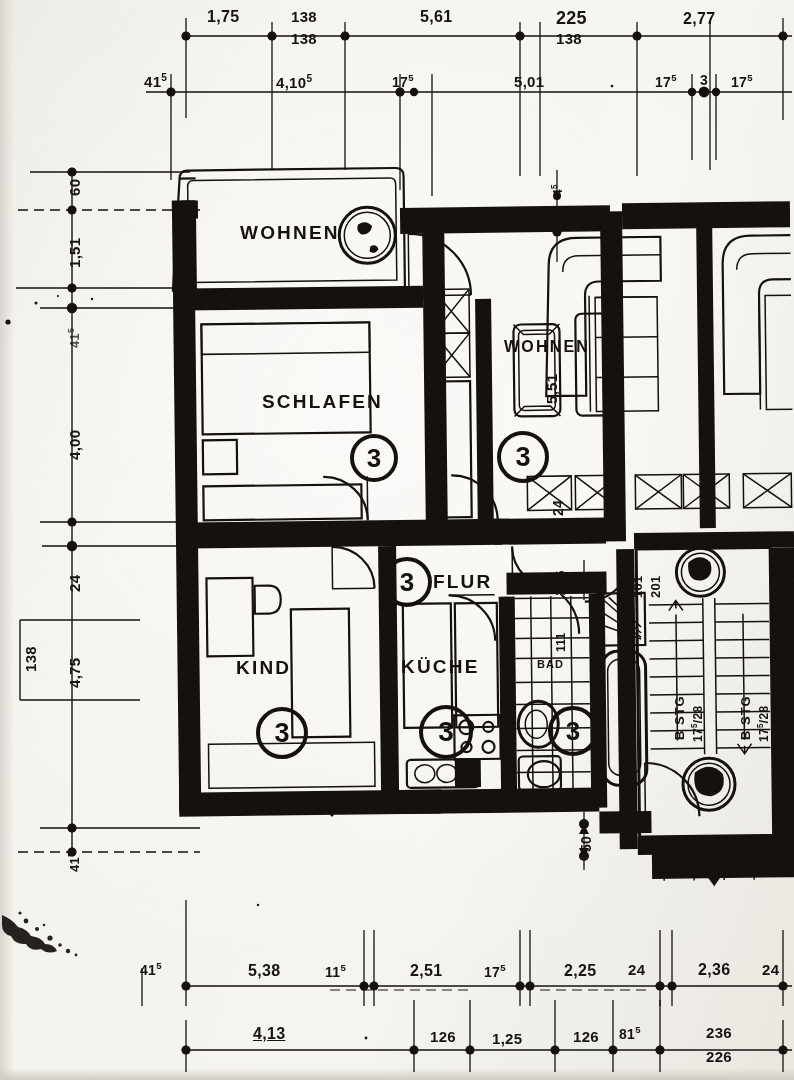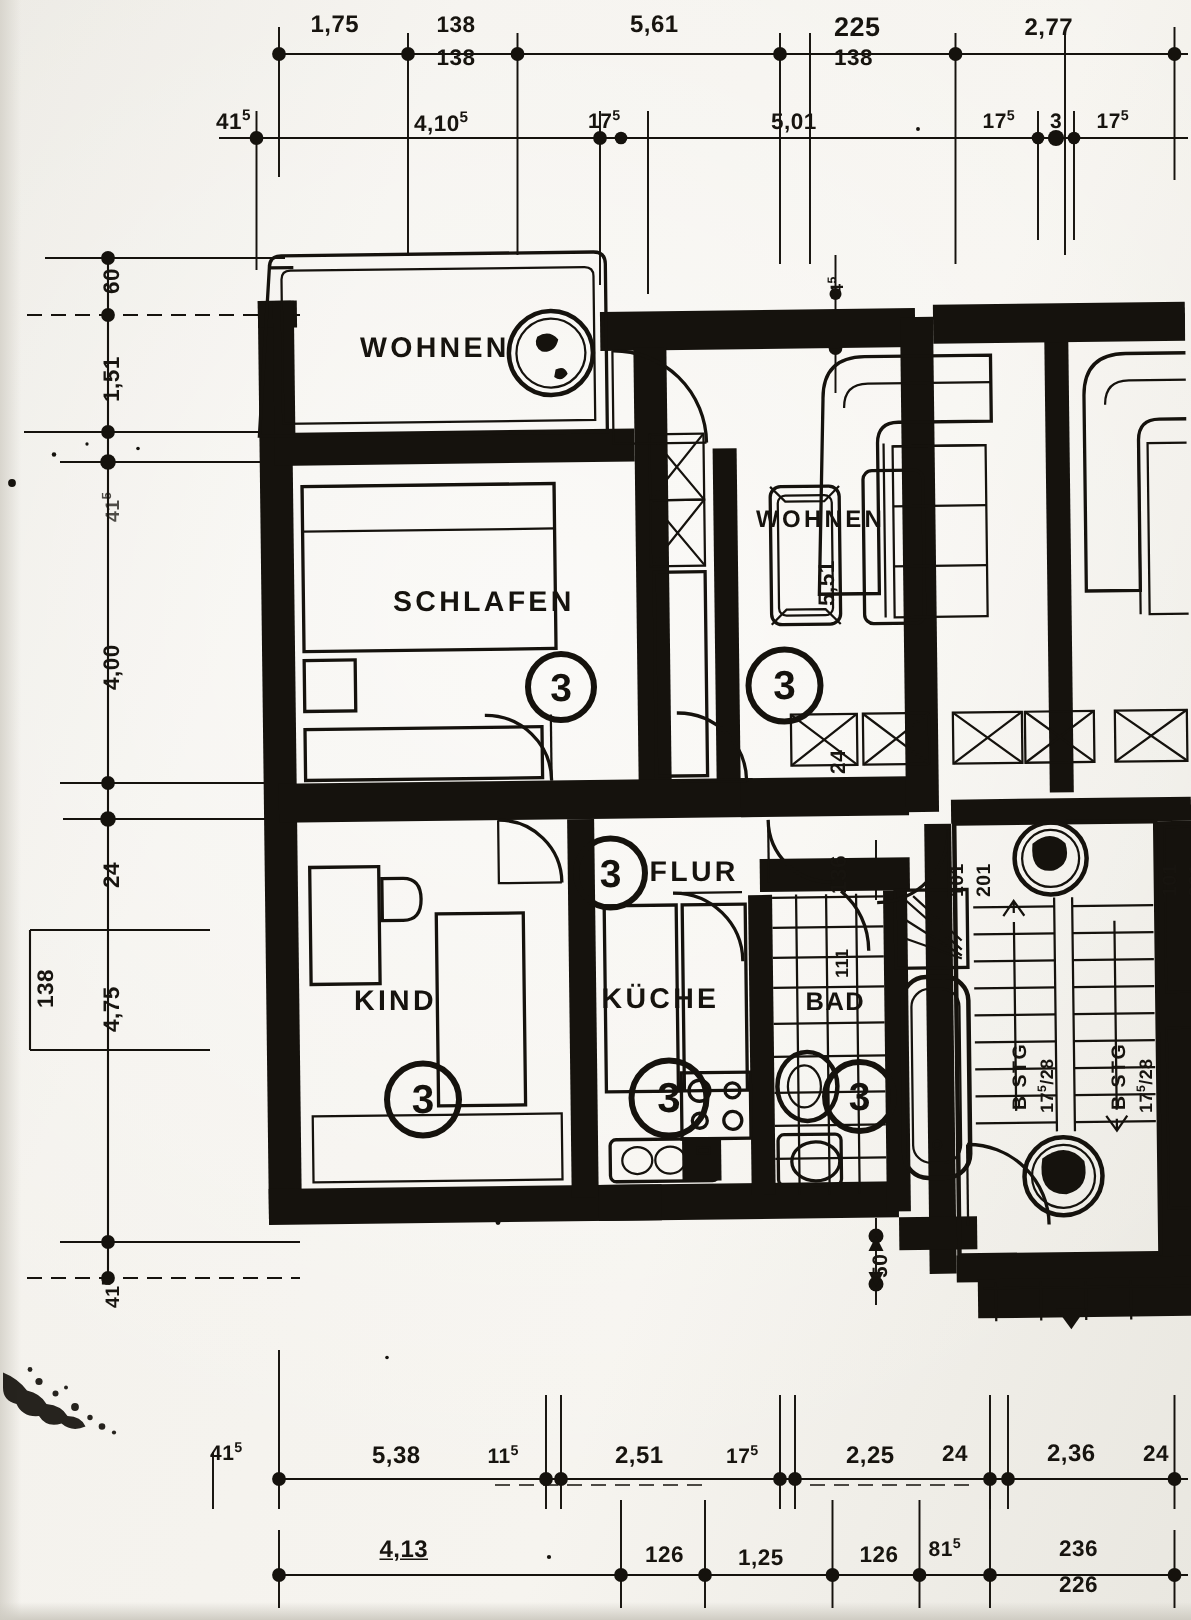--- a/index.html
+++ b/index.html
@@ -393,21 +393,21 @@
     </g>
   </svg>
 
 
   <div class="room" style="left:240px;top:222px;font-size:19px;">WOHNEN</div>
   <div class="room" style="left:262px;top:391px;font-size:19px;text-align:right;">SCHLAFEN</div>
   <div class="room" style="left:504px;top:338px;font-size:16px;">WOHNEN</div>
   <div class="room" style="left:433px;top:571px;font-size:19px;">FLUR</div>
   <div class="room" style="left:236px;top:657px;font-size:19px;">KIND</div>
   <div class="room" style="left:401px;top:656px;font-size:19px;">KÜCHE</div>
-  <div class="room" style="left:537px;top:658px;font-size:17px;letter-spacing:1px;">BAD</div>
+  <div class="room" style="left:537px;top:658px;font-size:11px;letter-spacing:1px;">BAD</div>
 
   <div class="mark3" style="left:350px;top:434px;width:40px;height:40px;font-size:26px;">3</div>
   <div class="mark3" style="left:497px;top:431px;width:44px;height:44px;font-size:27px;">3</div>
   <div class="mark3" style="left:382px;top:557px;width:42px;height:42px;font-size:26px;">3</div>
   <div class="mark3" style="left:256px;top:707px;width:44px;height:44px;font-size:27px;">3</div>
   <div class="mark3" style="left:419px;top:705px;width:46px;height:46px;font-size:28px;">3</div>
   <div class="mark3" style="left:548px;top:706px;width:42px;height:42px;font-size:26px;">3</div>
 
   <div class="dim" style="left:207px;top:8px;font-size:16px;">1,75</div>
   <div class="dim" style="left:291px;top:8px;font-size:15px;">138</div>

